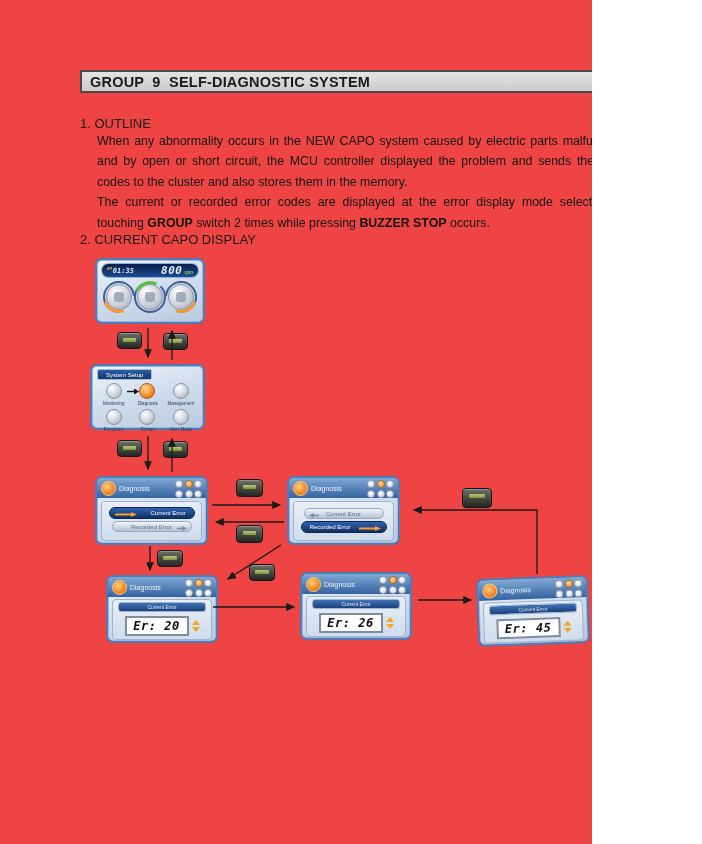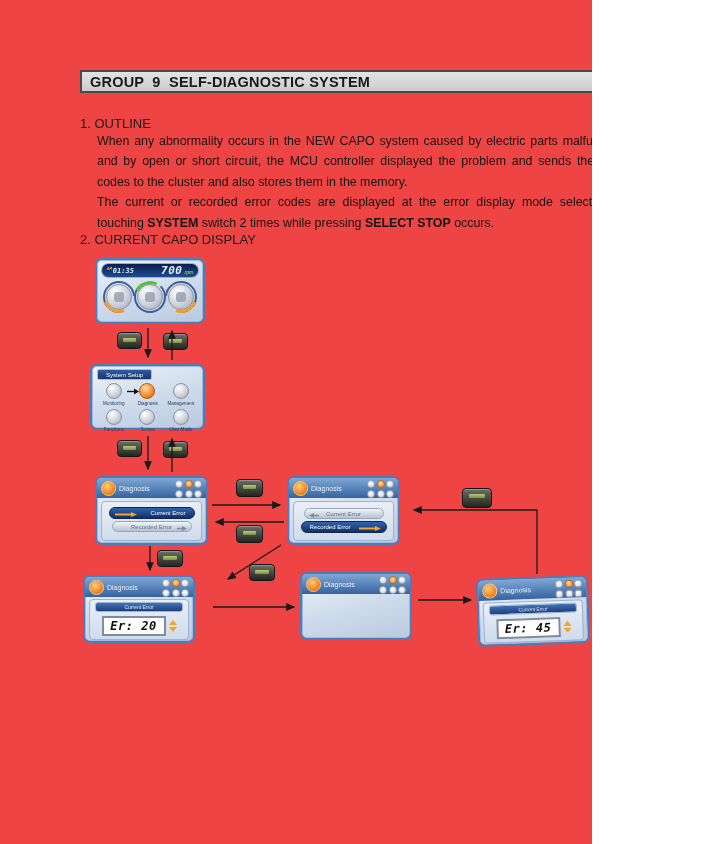--- a/index.html
+++ b/index.html
@@ -94,21 +94,21 @@
   .pill-inactive { width:80px; height:11px; margin:2px auto; border-radius:6px; color:#5d6f8a;
     background:linear-gradient(180deg,#f2f5f9,#b6c2d2); border:1px solid #96a7bf; justify-content:center; }
   .al-right { justify-content:flex-end; padding-right:8px; }
   .al-left { justify-content:flex-start; padding-left:8px; }
   .oarrow { position:absolute; top:3.5px; }
   .oarrow.left { left:5px; } .oarrow.right { right:5px; }
   .garrow { position:absolute; top:3.5px; }
   .garrow.left { left:4px; } .garrow.right { right:4px; }
   
   .err-screen { width:112px; height:68px; }
-  .screen-e { left:83px; top:575px; }
+  .screen-e { left:106px; top:575px; }
   .screen-f { left:300px; top:572px; }
   .screen-g { left:477px; top:577px; transform:rotate(-2deg); }
   .err-body { margin:2px 4px; height:41px; box-sizing:border-box;
     background:linear-gradient(#e9eff7,#cfdcec); border:1px solid #9db3d2; border-radius:4px; }
   .err-bar { margin:2px 5px 0; height:8px; border-radius:3px;
     background:linear-gradient(180deg,#4173b5,#1c3f7d); border:1px solid #9db3d2;
     color:#dfe9fa; font-size:5px; line-height:8px; text-align:center; }
   .lcd-row { display:flex; align-items:center; justify-content:center; gap:3px; margin-top:4px; }
   .lcd { width:64px; height:20px; background:#fdfdfd; border:2px solid #7e8ca0; box-sizing:border-box;
     display:flex; align-items:center; justify-content:center; }
@@ -129,30 +129,30 @@
 
 <div class="page">
 
   <div class="group-box">
     <span>GROUP  9  SELF-DIAGNOSTIC SYSTEM</span>
   </div>
 
   <div class="sec-head sec1"><span>1. </span><span>OUTLINE</span></div>
   <div class="outline-text">
     <p>When any abnormality occurs in the NEW CAPO system caused by electric parts malfunction and by open or short circuit, the MCU controller displayed the problem and sends the error codes to the cluster and also stores them in the memory.</p>
-    <p><span>The current or recorded error codes are displayed at the error display mode selected by touching </span><b>SYSTEM</b><span> switch 2 times while pressing </span><b>SELECT STOP</b><span> occurs.</span></p>
+    <p><span>The current or recorded error codes are displayed at the error display mode selected by touching </span><b>GROUP</b><span> switch 2 times while pressing </span><b>BUZZER STOP</b><span> occurs.</span></p>
   </div>
 
   <div class="sec-head sec2"><span>2. </span><span>CURRENT CAPO DISPLAY</span></div>
 
   <div class="screen screen-a">
     <div class="a-topbar">
       <span class="digi a-time"><sup>AM</sup><span>01:35</span></span>
       <span class="a-rpm">
-          <span class="digi a-rpm-val">700</span>
+          <span class="digi a-rpm-val">800</span>
           <span class="a-rpm-unit">rpm</span>
         </span>
     </div>
     <div class="a-gauges">
       <div class="gauge g-left">
           <div class="cring"></div>
           <div class="face"></div>
           <div class="arc"></div>
           <div class="gicon"></div>
         </div>
@@ -300,20 +300,32 @@
       <div class="sun"></div>
       <span class="diag-title">Diagnosis</span>
       <div class="dots">
           <span class="dot"></span>
           <span class="dot on"></span>
           <span class="dot"></span>
           <span class="dot"></span>
           <span class="dot"></span>
           <span class="dot"></span>
         </div>
+    </div>
+    <div class="err-body">
+      <div class="err-bar">Current Error</div>
+      <div class="lcd-row">
+        <div class="lcd">
+            <span class="digi">Er: 26</span>
+          </div>
+        <div class="spin">
+            <div class="tri-up"></div>
+            <div class="tri-down"></div>
+          </div>
+      </div>
     </div>
   </div>
 
   <div class="screen err-screen screen-g">
     <div class="diag-header">
       <div class="sun"></div>
       <span class="diag-title">Diagnosis</span>
       <div class="dots">
           <span class="dot"></span>
           <span class="dot on"></span>

